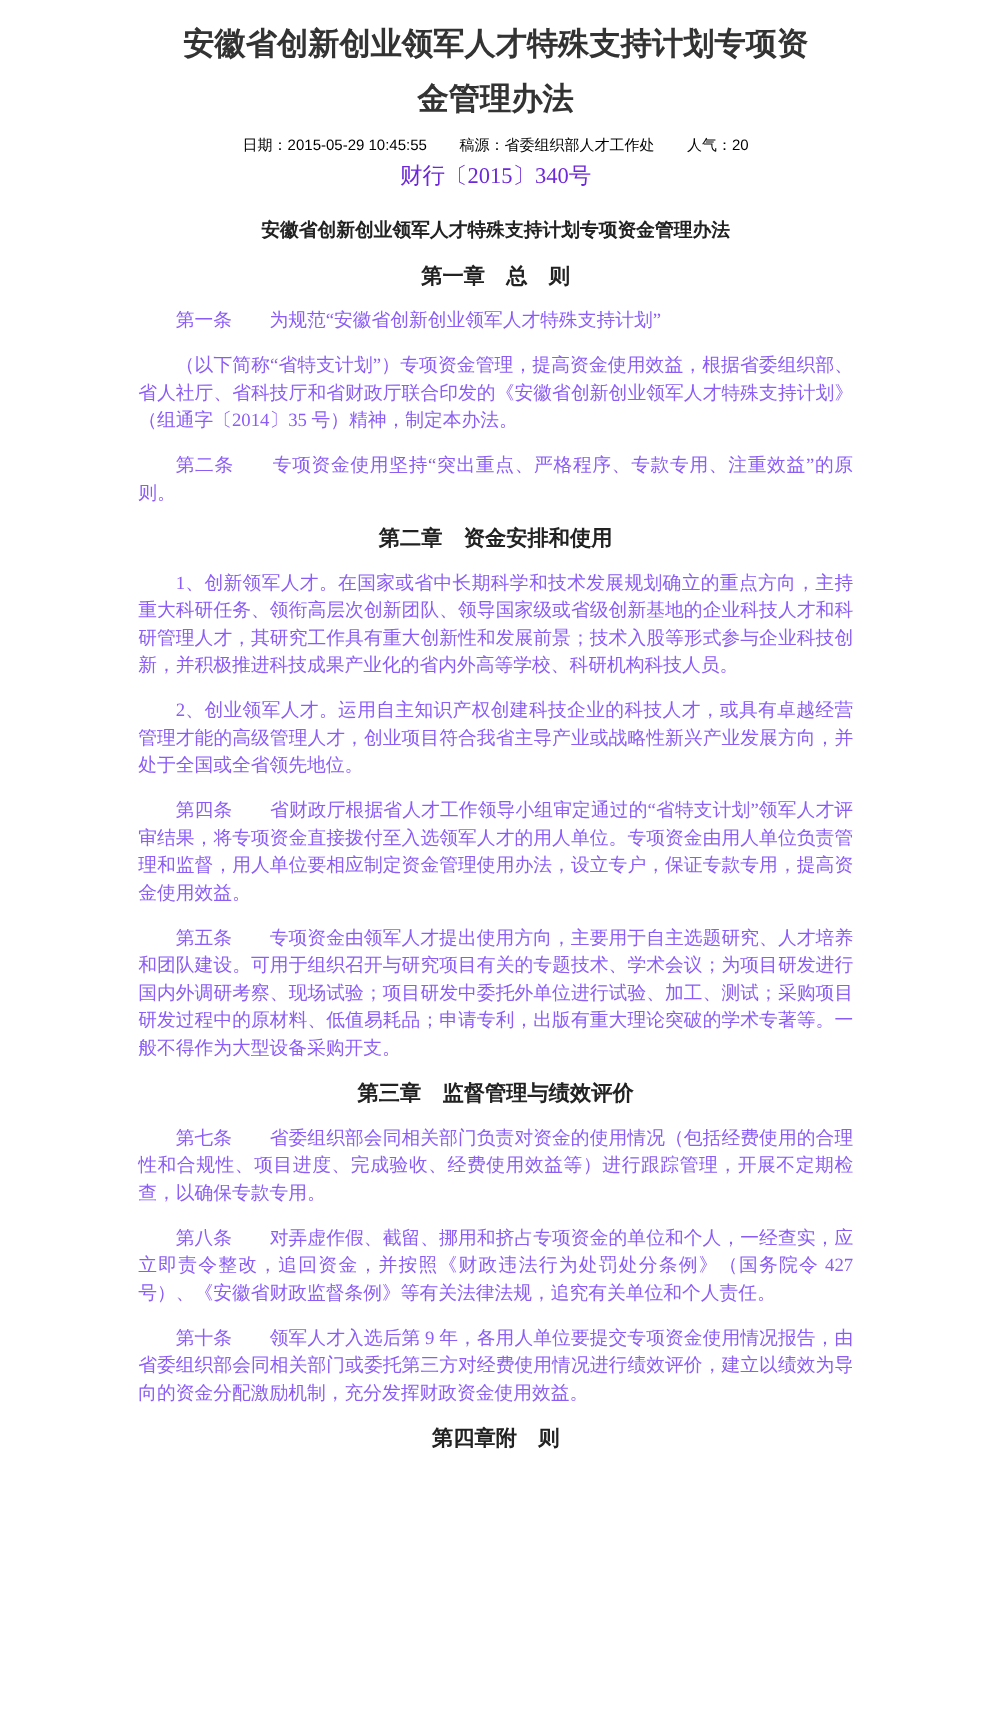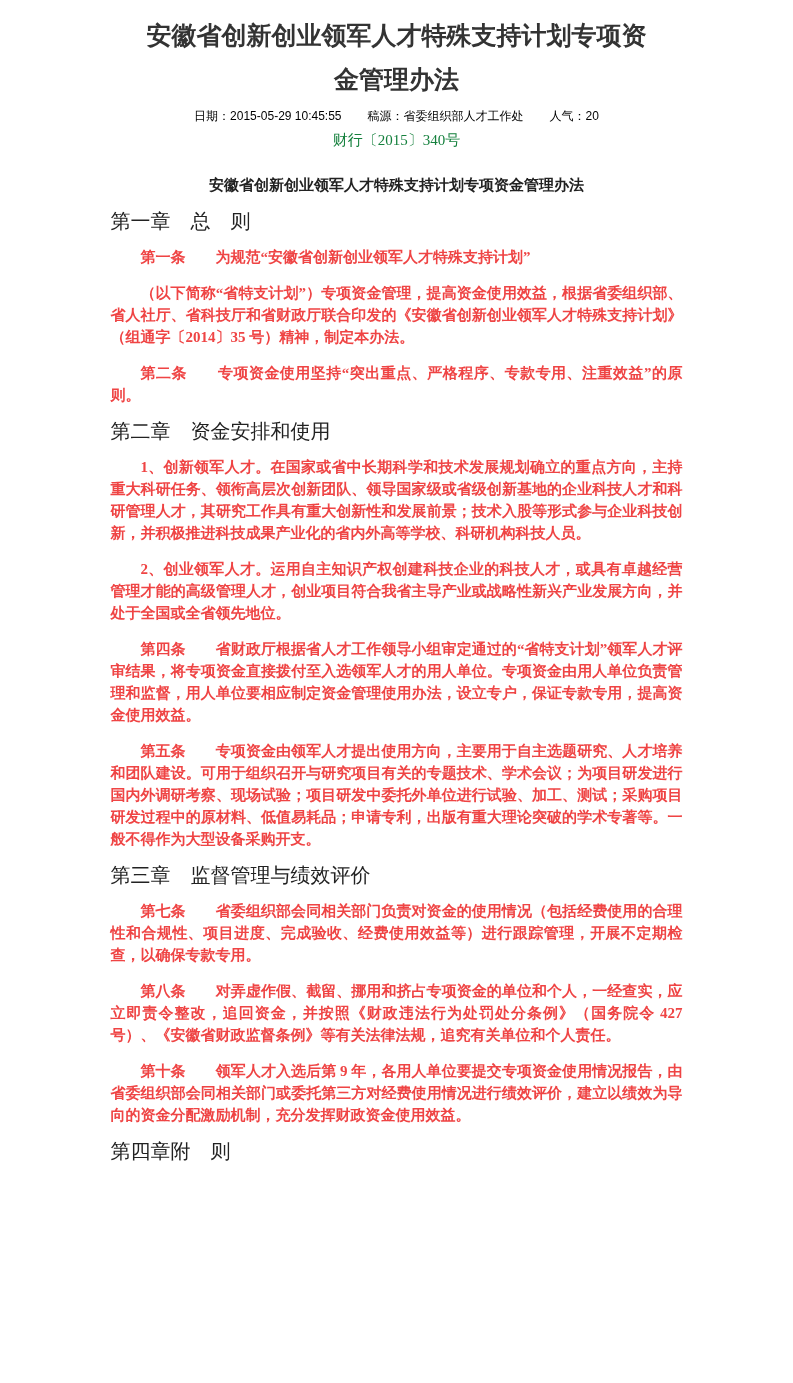--- a/index.html
+++ b/index.html
@@ -26,55 +26,54 @@
     font-size: 12px;
     color: #000000;
     font-family: "Liberation Sans", "DejaVu Sans", sans-serif;
     margin: 4px 0 2px 0;
     line-height: 16px;
   }
   .meta .item { margin: 0 13px; white-space: nowrap; }
 
   .doc-number {
     text-align: center;
-    font-size: 15px;
+    font-size: 18px;
     line-height: 20px;
     margin: 6px 0 0 0;
-    color: #15803d;
+    color: #6d28d9;
   }
 
   .doc-body { width: 572px; margin: 0 auto 10px auto; }
 
   .subtitle {
     font-size: 15px;
     font-weight: bold;
     text-align: center;
     margin: 24px 0 2px 0;
     color: #222222;
     line-height: 22px;
   }
 
   .chapter {
-    font-size: 20px;
-    font-weight: normal;
-    text-align: left;
+    font-size: 17px;
+    font-weight: bold;
+    text-align: center;
     margin: 14px 0;
     color: #222222;
     line-height: 22px;
   }
   .chapter.tight { margin-top: 0; }
 
   .para {
     font-size: 15px;
     line-height: 22px;
     text-align: justify;
     text-indent: 2em;
     margin: 14px 0;
-    color: #ef4444;
-    font-weight: bold;
+    color: #8b5cf6;
   }
 </style>
 </head>
 <body>
 
 <div class="page">
 
   <h1 class="title">安徽省创新创业领军人才特殊支持计划专项资金管理办法</h1>
 
   <div class="meta">

